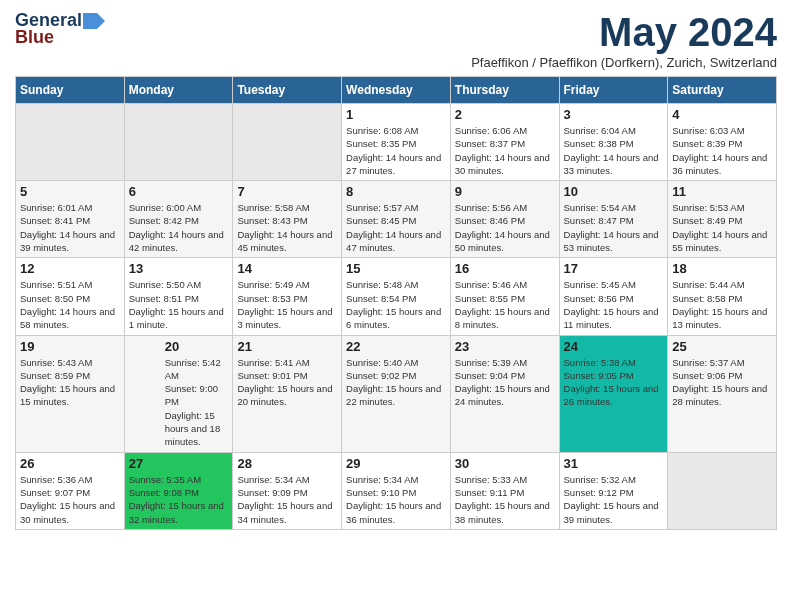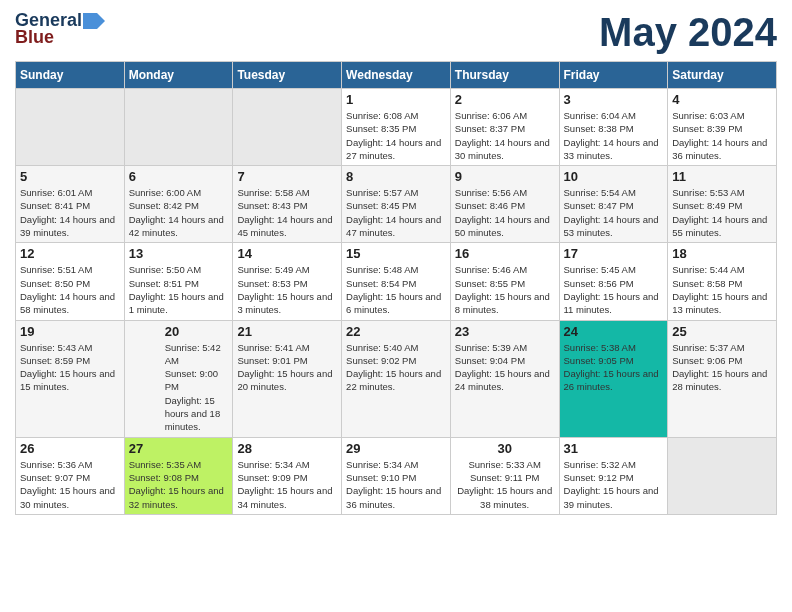--- a/index.html
+++ b/index.html
@@ -24,20 +24,21 @@
       <div style="display:flex;align-items:center;">
         <span style="font-size:18px;font-weight:bold;color:#1a3a5c;">General</span>
         <svg width="22" height="16" viewBox="0 0 22 16" style="margin-left:1px;">
           <polygon points="0,0 14,0 22,8 14,16 0,16" fill="#4a90d9"></polygon>
         </svg>
       </div>
       <span style="font-size:18px;font-weight:bold;color:#7f1d1d;margin-top:-4px;">Blue</span>
     </div>
     <div class="title-section">
       <div style="font-size:40px;font-weight:bold;color:#1a3a5c;">May 2024</div>
+      <div style="font-size:13px;color:#333;font-weight:normal;">Pfaeffikon / Pfaeffikon (Dorfkern), Zurich, Switzerland</div>
     </div>
   </div>
 
   <table>
     <thead>
       <tr>
         <th>Sunday</th>
         <th>Monday</th>
         <th>Tuesday</th>
         <th>Wednesday</th>
@@ -156,33 +157,33 @@
           <td style="background: rgb(245, 245, 245); min-height: 75px;">
             <span class="day-num">25</span>
             <div class="cell-info">Sunrise: 5:37 AM<br>Sunset: 9:06 PM<br>Daylight: 15 hours and 28 minutes.</div>
           </td>
         </tr>
         <tr>
           <td style="background: rgb(255, 255, 255); min-height: 75px;">
             <span class="day-num">26</span>
             <div class="cell-info">Sunrise: 5:36 AM<br>Sunset: 9:07 PM<br>Daylight: 15 hours and 30 minutes.</div>
           </td>
-          <td style="background: #bef264; min-height: 75px;">
+          <td style="background: #22c55e; min-height: 75px;">
             <span class="day-num">27</span>
             <div class="cell-info">Sunrise: 5:35 AM<br>Sunset: 9:08 PM<br>Daylight: 15 hours and 32 minutes.</div>
           </td>
           <td style="background: rgb(255, 255, 255); min-height: 75px;">
             <span class="day-num">28</span>
             <div class="cell-info">Sunrise: 5:34 AM<br>Sunset: 9:09 PM<br>Daylight: 15 hours and 34 minutes.</div>
           </td>
           <td style="background: rgb(255, 255, 255); min-height: 75px;">
             <span class="day-num">29</span>
             <div class="cell-info">Sunrise: 5:34 AM<br>Sunset: 9:10 PM<br>Daylight: 15 hours and 36 minutes.</div>
           </td>
-          <td style="background: rgb(255, 255, 255); min-height: 75px; text-align: center;">
+          <td style="background: rgb(255, 255, 255); min-height: 75px;">
             <span class="day-num">30</span>
             <div class="cell-info">Sunrise: 5:33 AM<br>Sunset: 9:11 PM<br>Daylight: 15 hours and 38 minutes.</div>
           </td>
           <td style="background: rgb(255, 255, 255); min-height: 75px;">
             <span class="day-num">31</span>
             <div class="cell-info">Sunrise: 5:32 AM<br>Sunset: 9:12 PM<br>Daylight: 15 hours and 39 minutes.</div>
           </td>
           <td style="background: rgb(232, 232, 232); min-height: 75px;"></td>
         </tr>
       </tbody>

